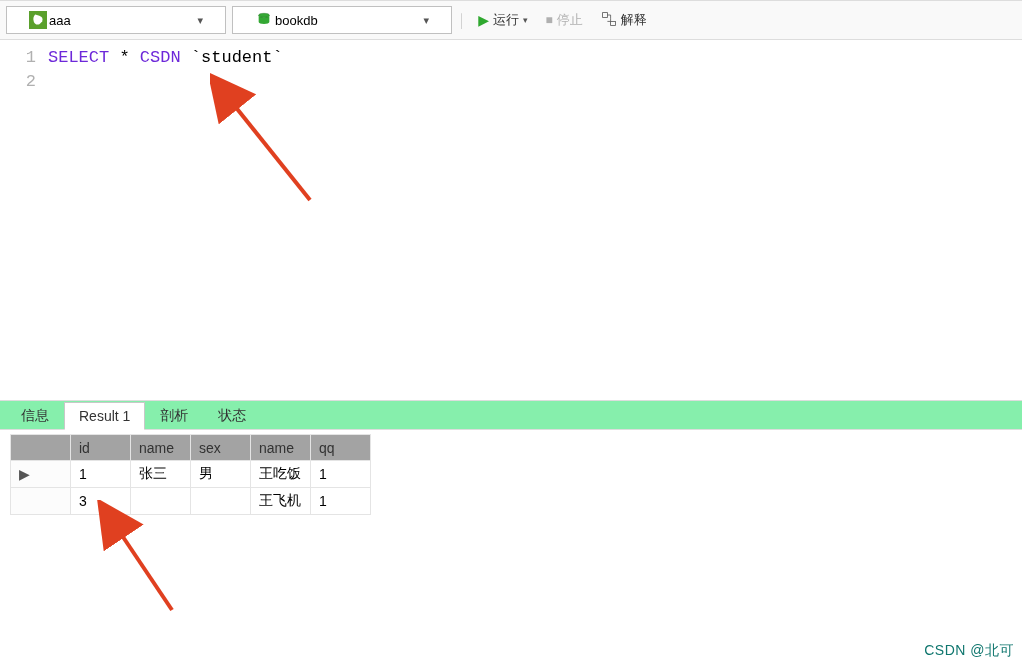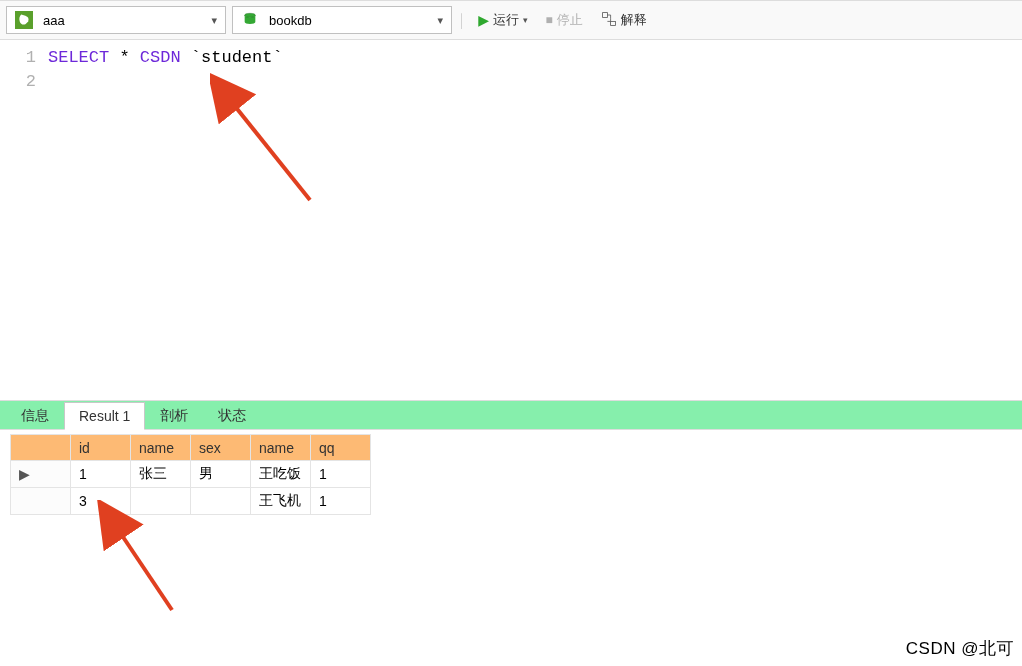--- a/index.html
+++ b/index.html
@@ -21,22 +21,22 @@
       align-items: center;
       padding: 0 6px;
       gap: 6px;
     }
     .combo {
       height: 28px;
       border: 1px solid #c0c0c0;
       background: #fff;
       display: flex;
       align-items: center;
-      padding: 0 8px;
-      gap: 10px;
+      padding: 0 22px;
+      gap: 2px;
       position: relative;
       min-width: 220px;
     }
     .combo .chev {
       margin-left: auto;
       color: #555;
       font-size: 11px;
     }
     .icon-conn {
       width: 18px; height: 18px;
@@ -122,39 +122,39 @@
       font-size: 14px;
     }
     table.result th, table.result td {
       border: 1px solid #e4e4e4;
       padding: 4px 8px;
       text-align: left;
       height: 26px;
       min-width: 60px;
     }
     table.result th {
-      background: #fdba74;
+      background: #a3a3a3;
       font-weight: normal;
       color: #333;
     }
     .rowhead { width: 14px; min-width:14px; text-align:center; color:#555; background:#fcfcfc;}
     .num { text-align: right; }
 
     .arrow1, .arrow2 {
       position: absolute;
       pointer-events: none;
     }
     .arrow1 { left: 210px; top: 70px; }
     .arrow2 { left: 72px; top: 500px; }
     .watermark {
       position: absolute;
       right: 8px;
       bottom: 6px;
-      font-size: 17px;
-      color: #000000;
+      font-size: 14px;
+      color: #0f766e;
       letter-spacing: 0.5px;
     }
   </style>
 </head>
 <body>
 
 <div class="toolbar">
   <div class="combo">
     <span class="icon-conn">
       <svg width="14" height="14" viewBox="0 0 20 20">

